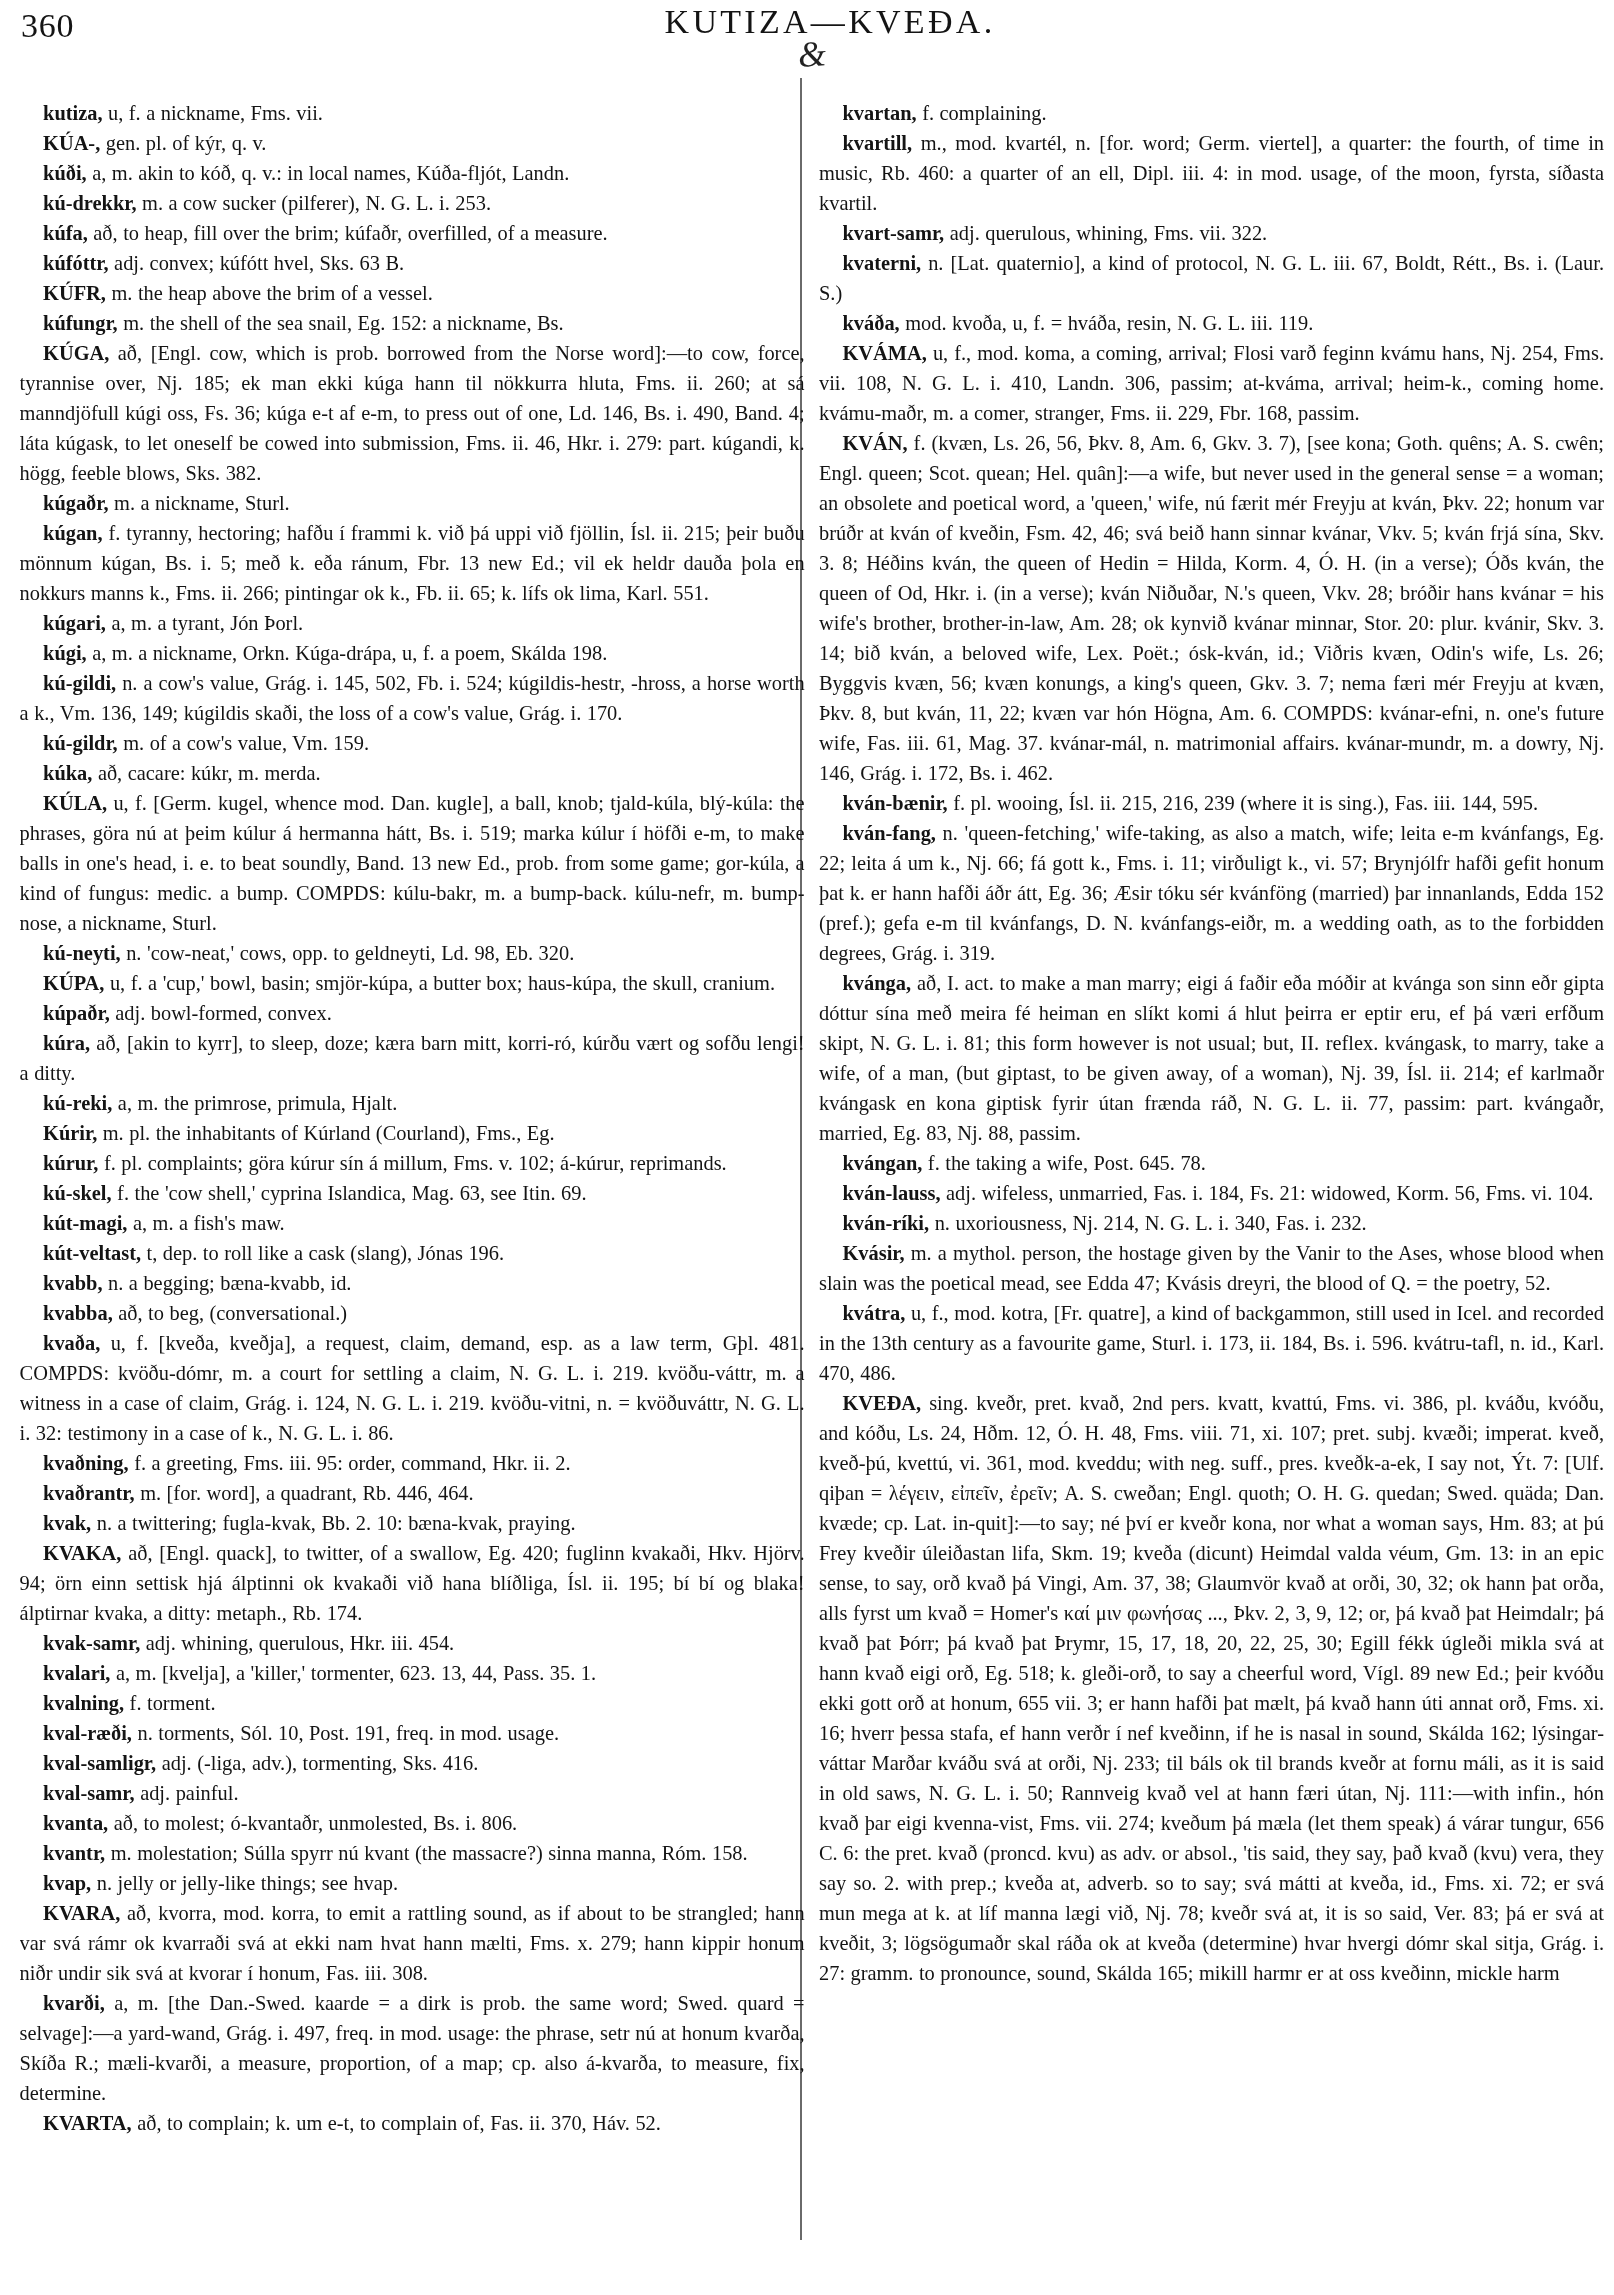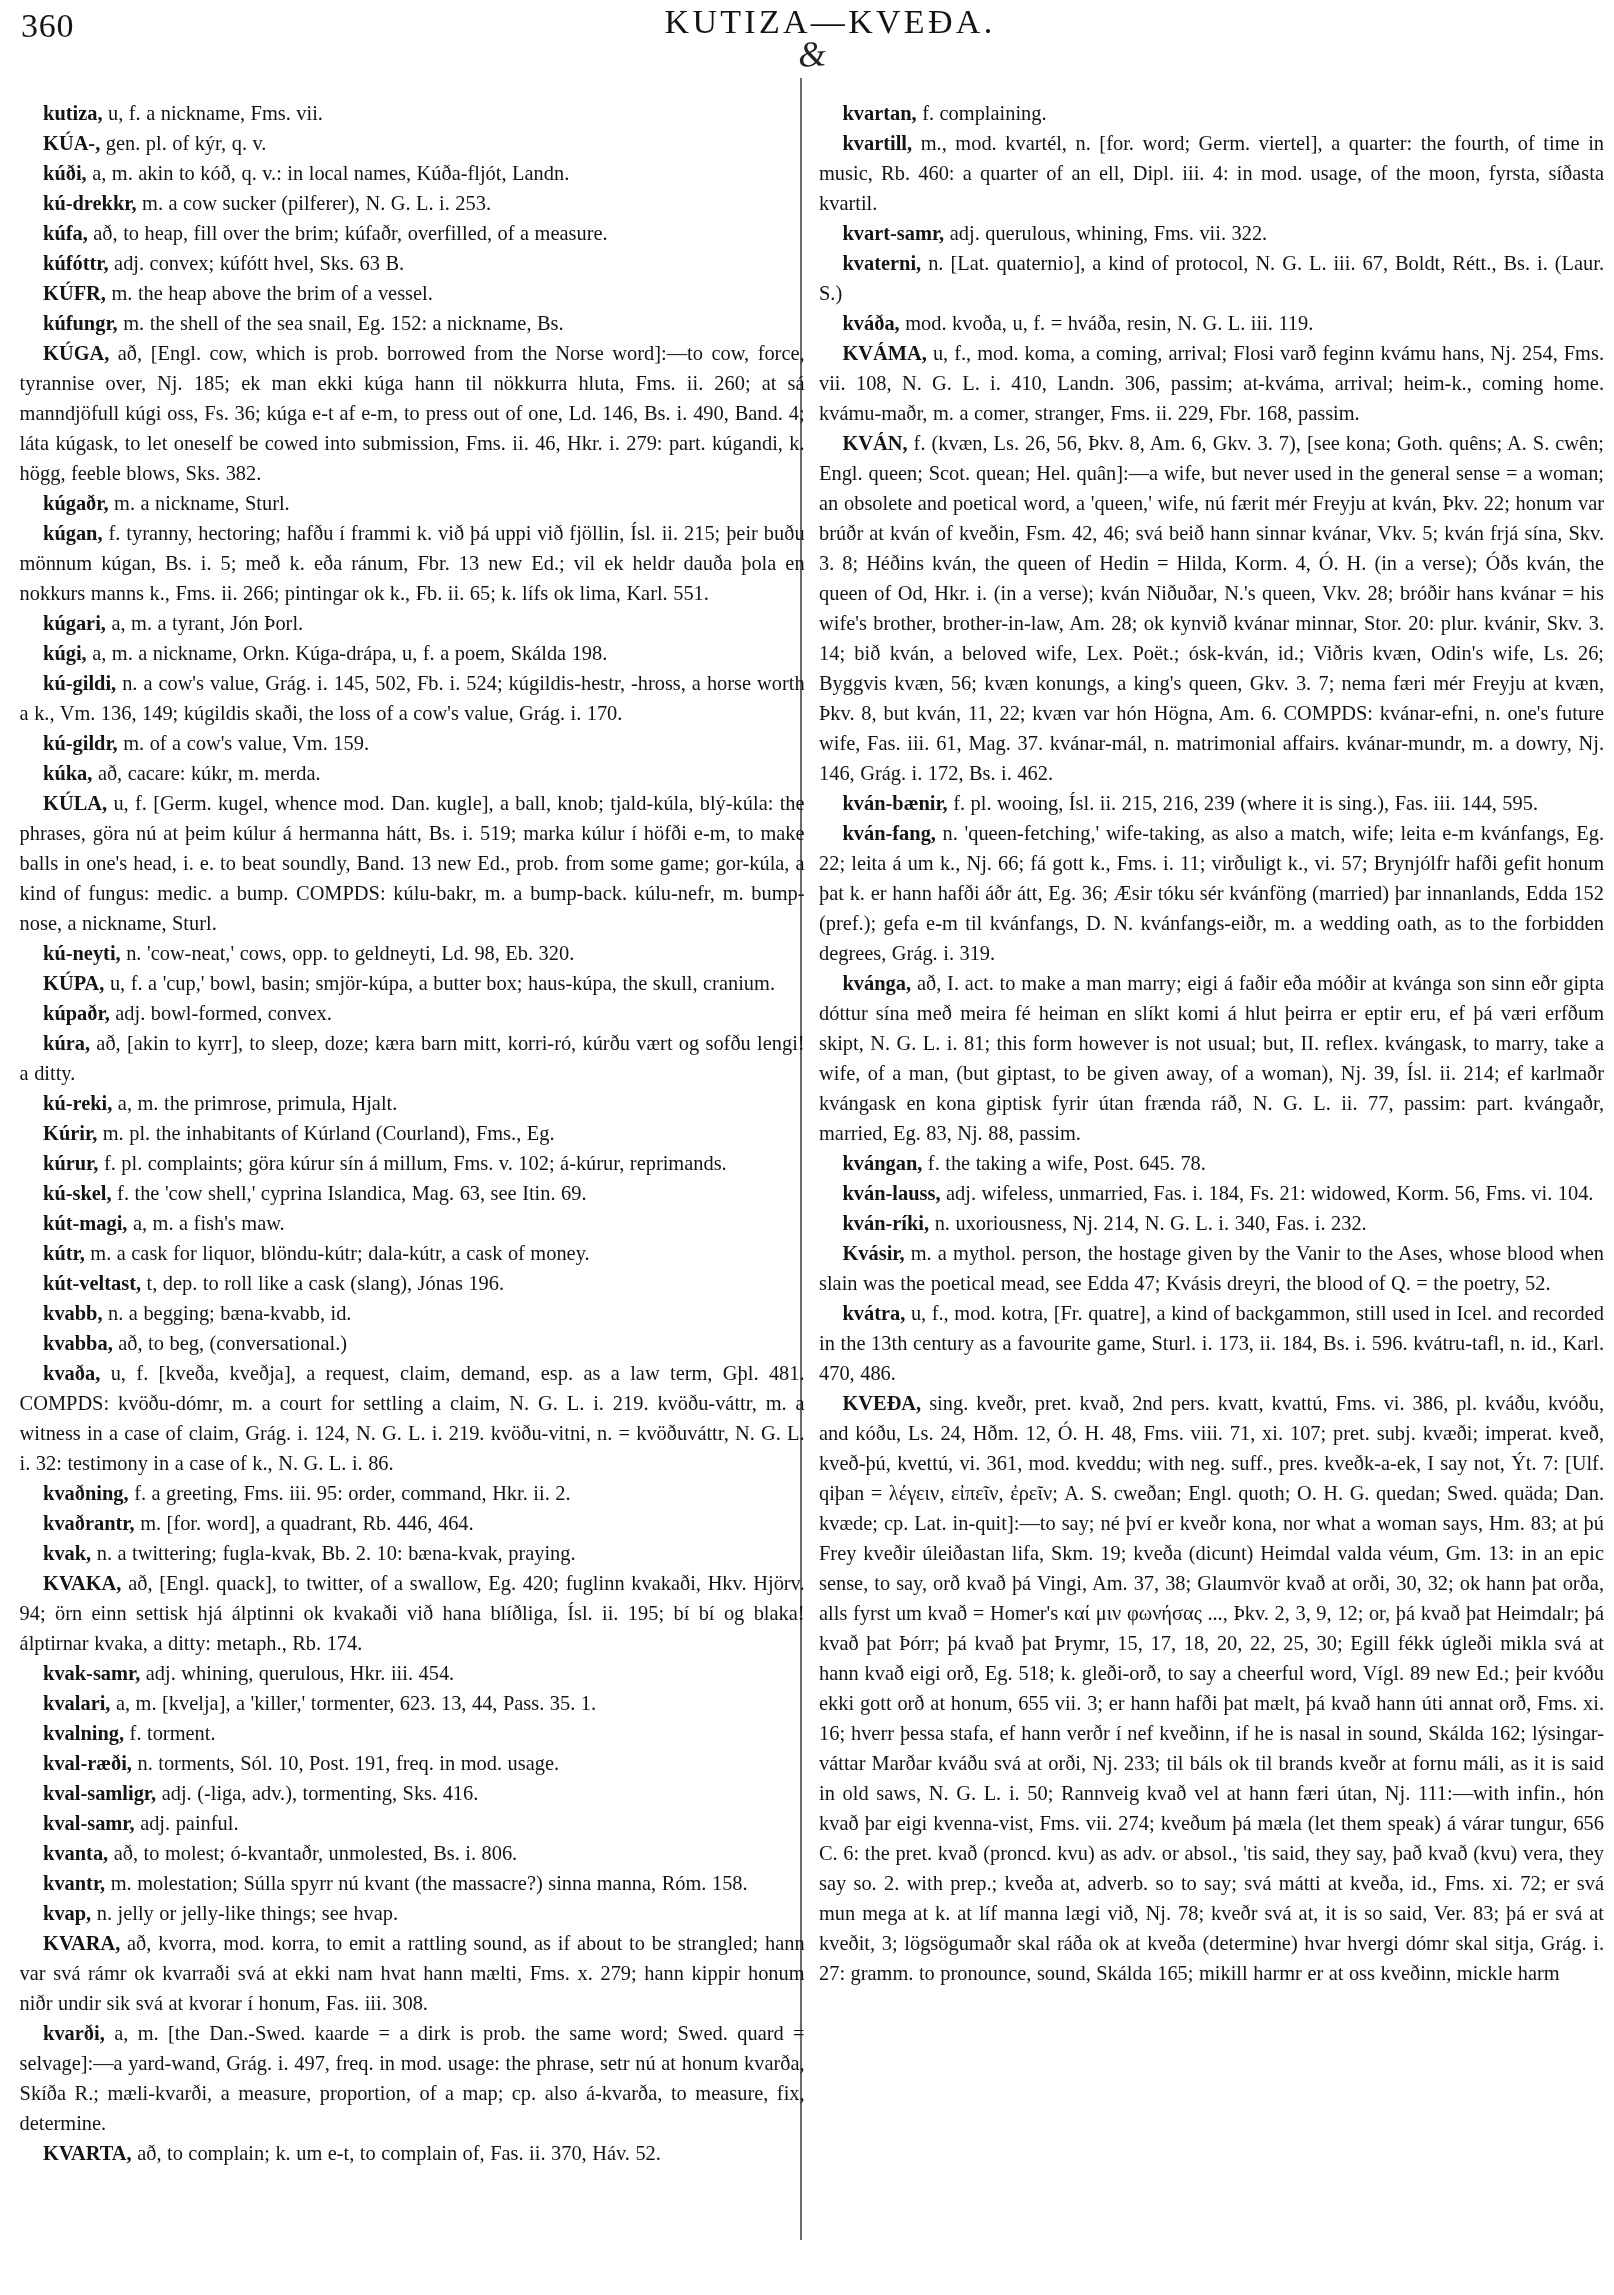--- a/index.html
+++ b/index.html
@@ -90,21 +90,20 @@
   <p class="entry"><b class="headword">kú-reki,</b> <span class="entry-text">a, m. the primrose, primula, Hjalt.</span></p>
 
   <p class="entry"><b class="headword">Kúrir,</b> <span class="entry-text">m. pl. the inhabitants of Kúrland (Courland), Fms., Eg.</span></p>
 
   <p class="entry"><b class="headword">kúrur,</b> <span class="entry-text">f. pl. complaints; göra kúrur sín á millum, Fms. v. 102; á-kúrur, reprimands.</span></p>
 
   <p class="entry"><b class="headword">kú-skel,</b> <span class="entry-text">f. the 'cow shell,' cyprina Islandica, Mag. 63, see Itin. 69.</span></p>
 
   <p class="entry"><b class="headword">kút-magi,</b> <span class="entry-text">a, m. a fish's maw.</span></p>
 
-  <p class="entry"><b class="headword">kútr,</b> <span class="entry-text">m. a cask for liquor, blöndu-kútr; dala-kútr, a cask of money.</span></p>
 
   <p class="entry"><b class="headword">kút-veltast,</b> <span class="entry-text">t, dep. to roll like a cask (slang), Jónas 196.</span></p>
 
   <p class="entry"><b class="headword">kvabb,</b> <span class="entry-text">n. a begging; bæna-kvabb, id.</span></p>
 
   <p class="entry"><b class="headword">kvabba,</b> <span class="entry-text">að, to beg, (conversational.)</span></p>
 
   <p class="entry"><b class="headword">kvaða,</b> <span class="entry-text">u, f. [kveða, kveðja], a request, claim, demand, esp. as a law term, Gþl. 481. COMPDS: kvöðu-dómr, m. a court for settling a claim, N. G. L. i. 219. kvöðu-váttr, m. a witness in a case of claim, Grág. i. 124, N. G. L. i. 219. kvöðu-vitni, n. = kvöðuváttr, N. G. L. i. 32: testimony in a case of k., N. G. L. i. 86.</span></p>
 
   <p class="entry"><b class="headword">kvaðning,</b> <span class="entry-text">f. a greeting, Fms. iii. 95: order, command, Hkr. ii. 2.</span></p>

